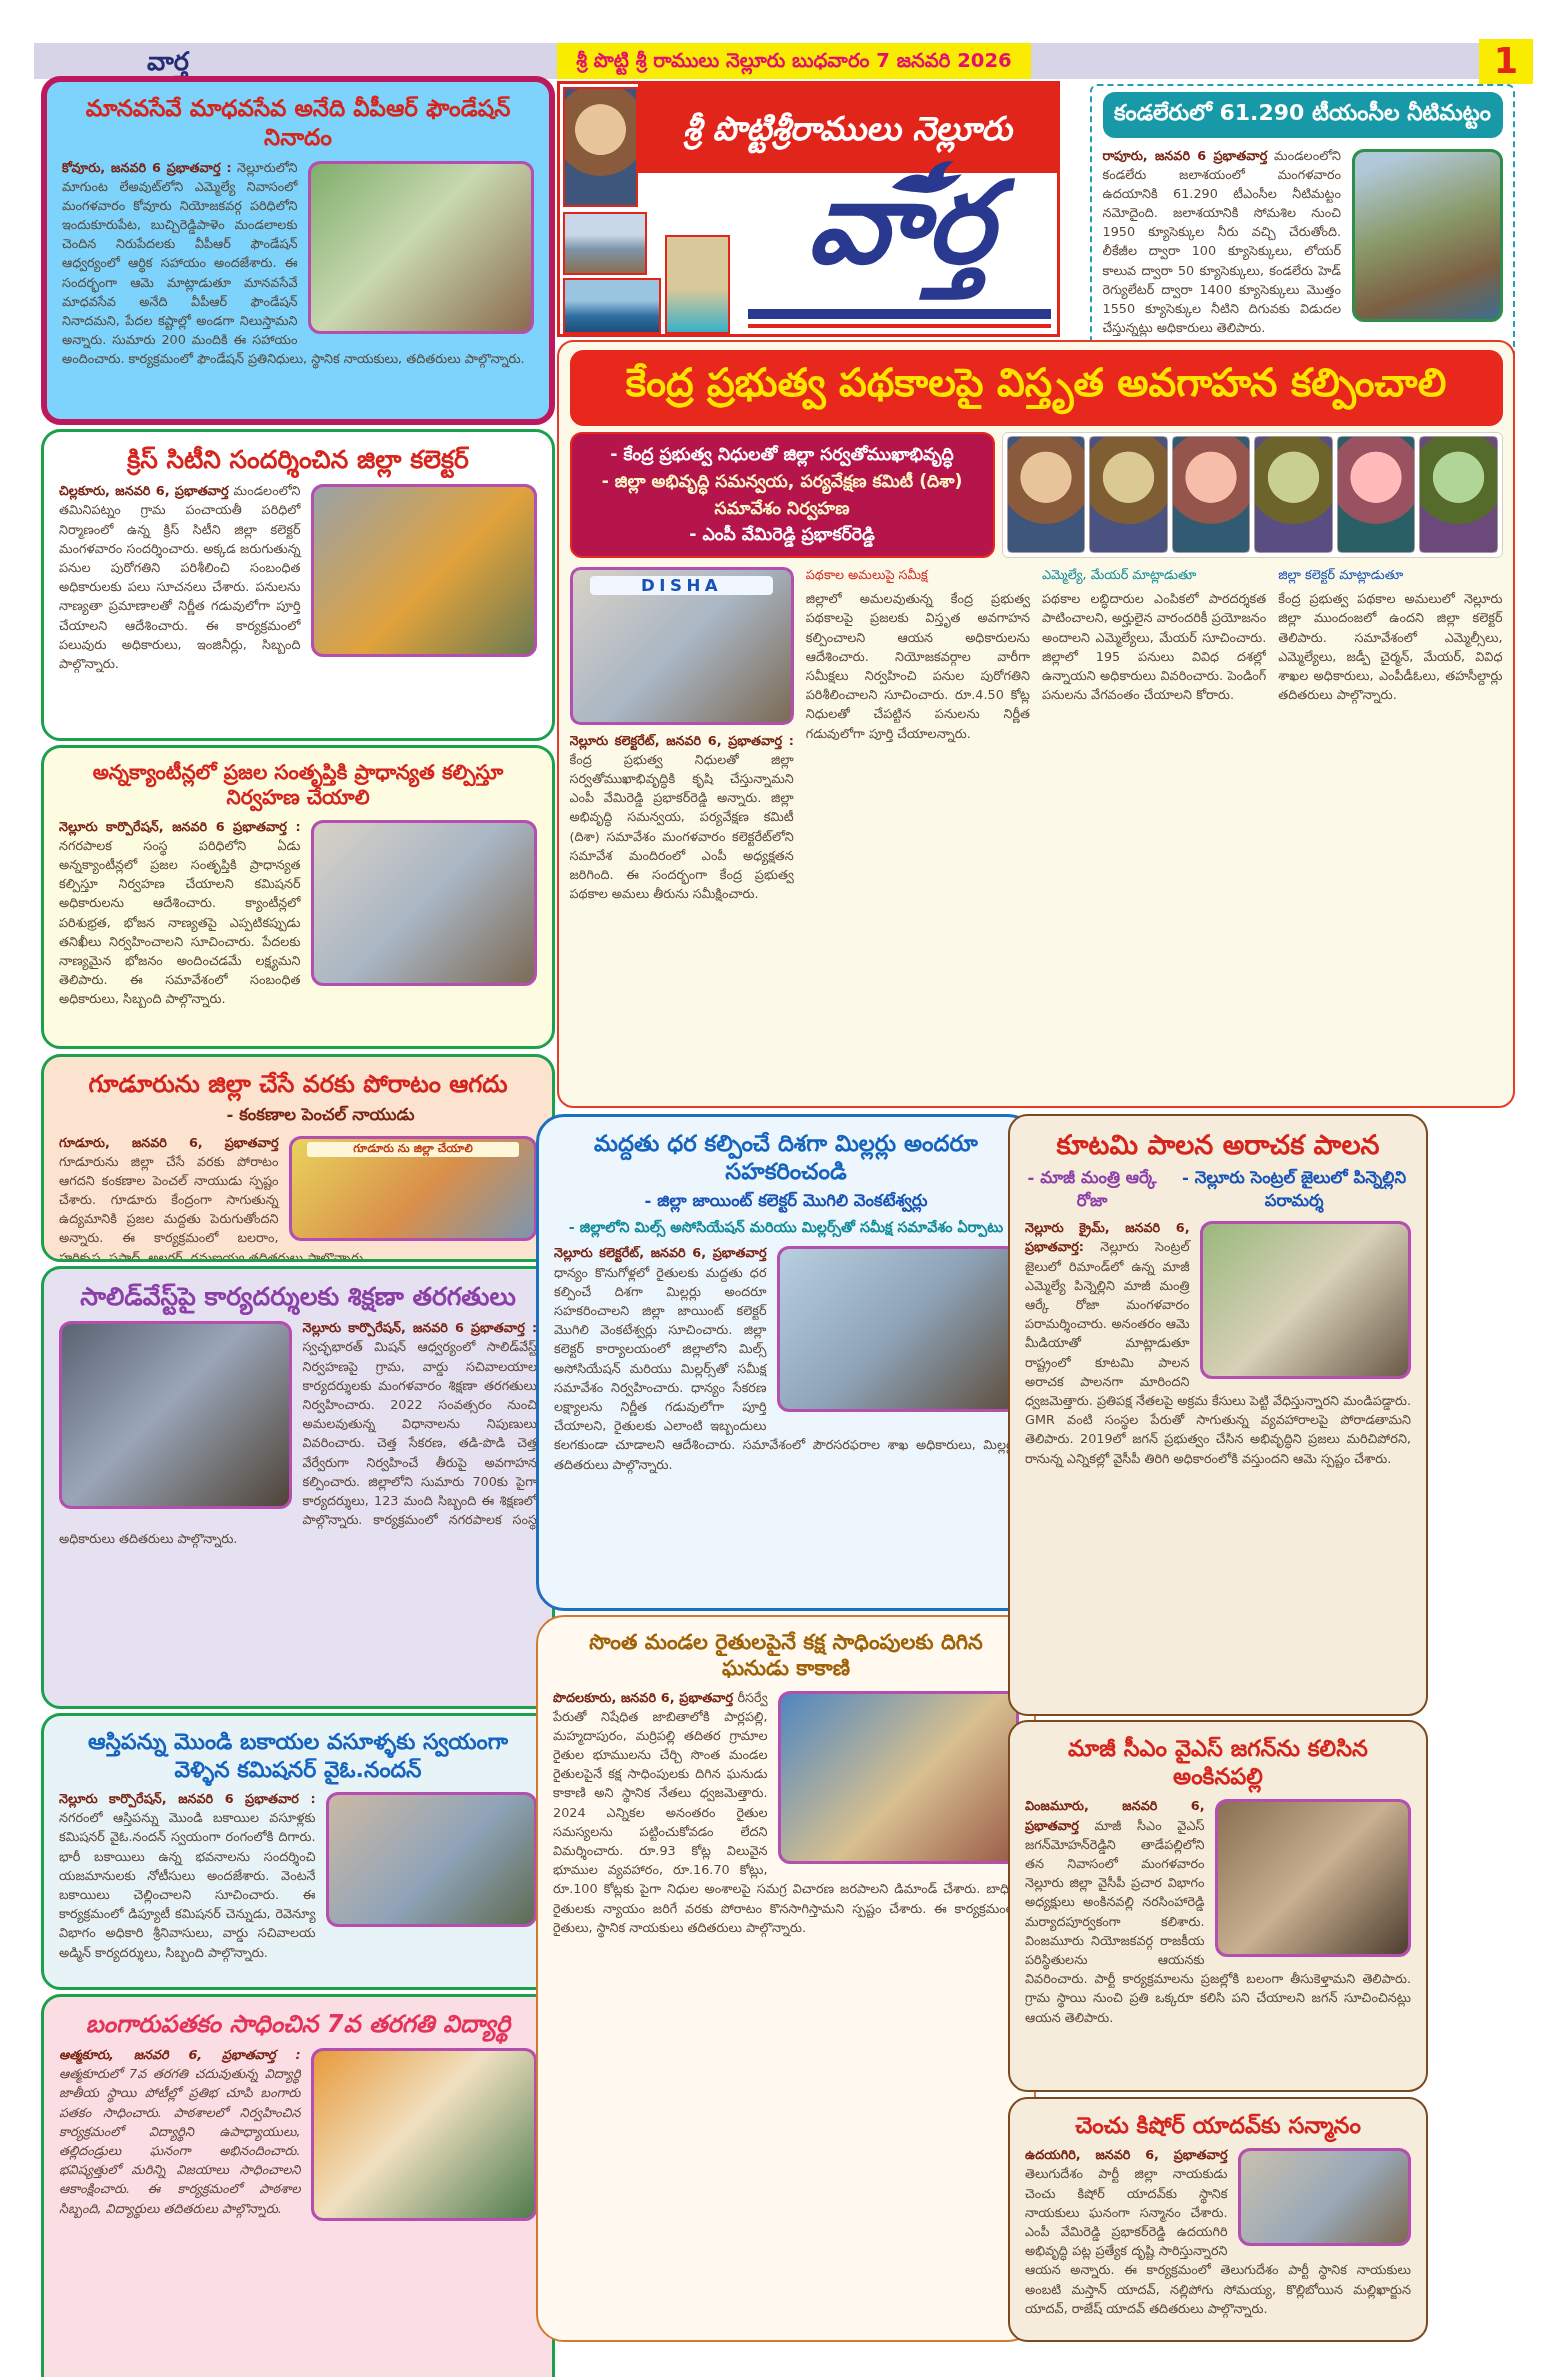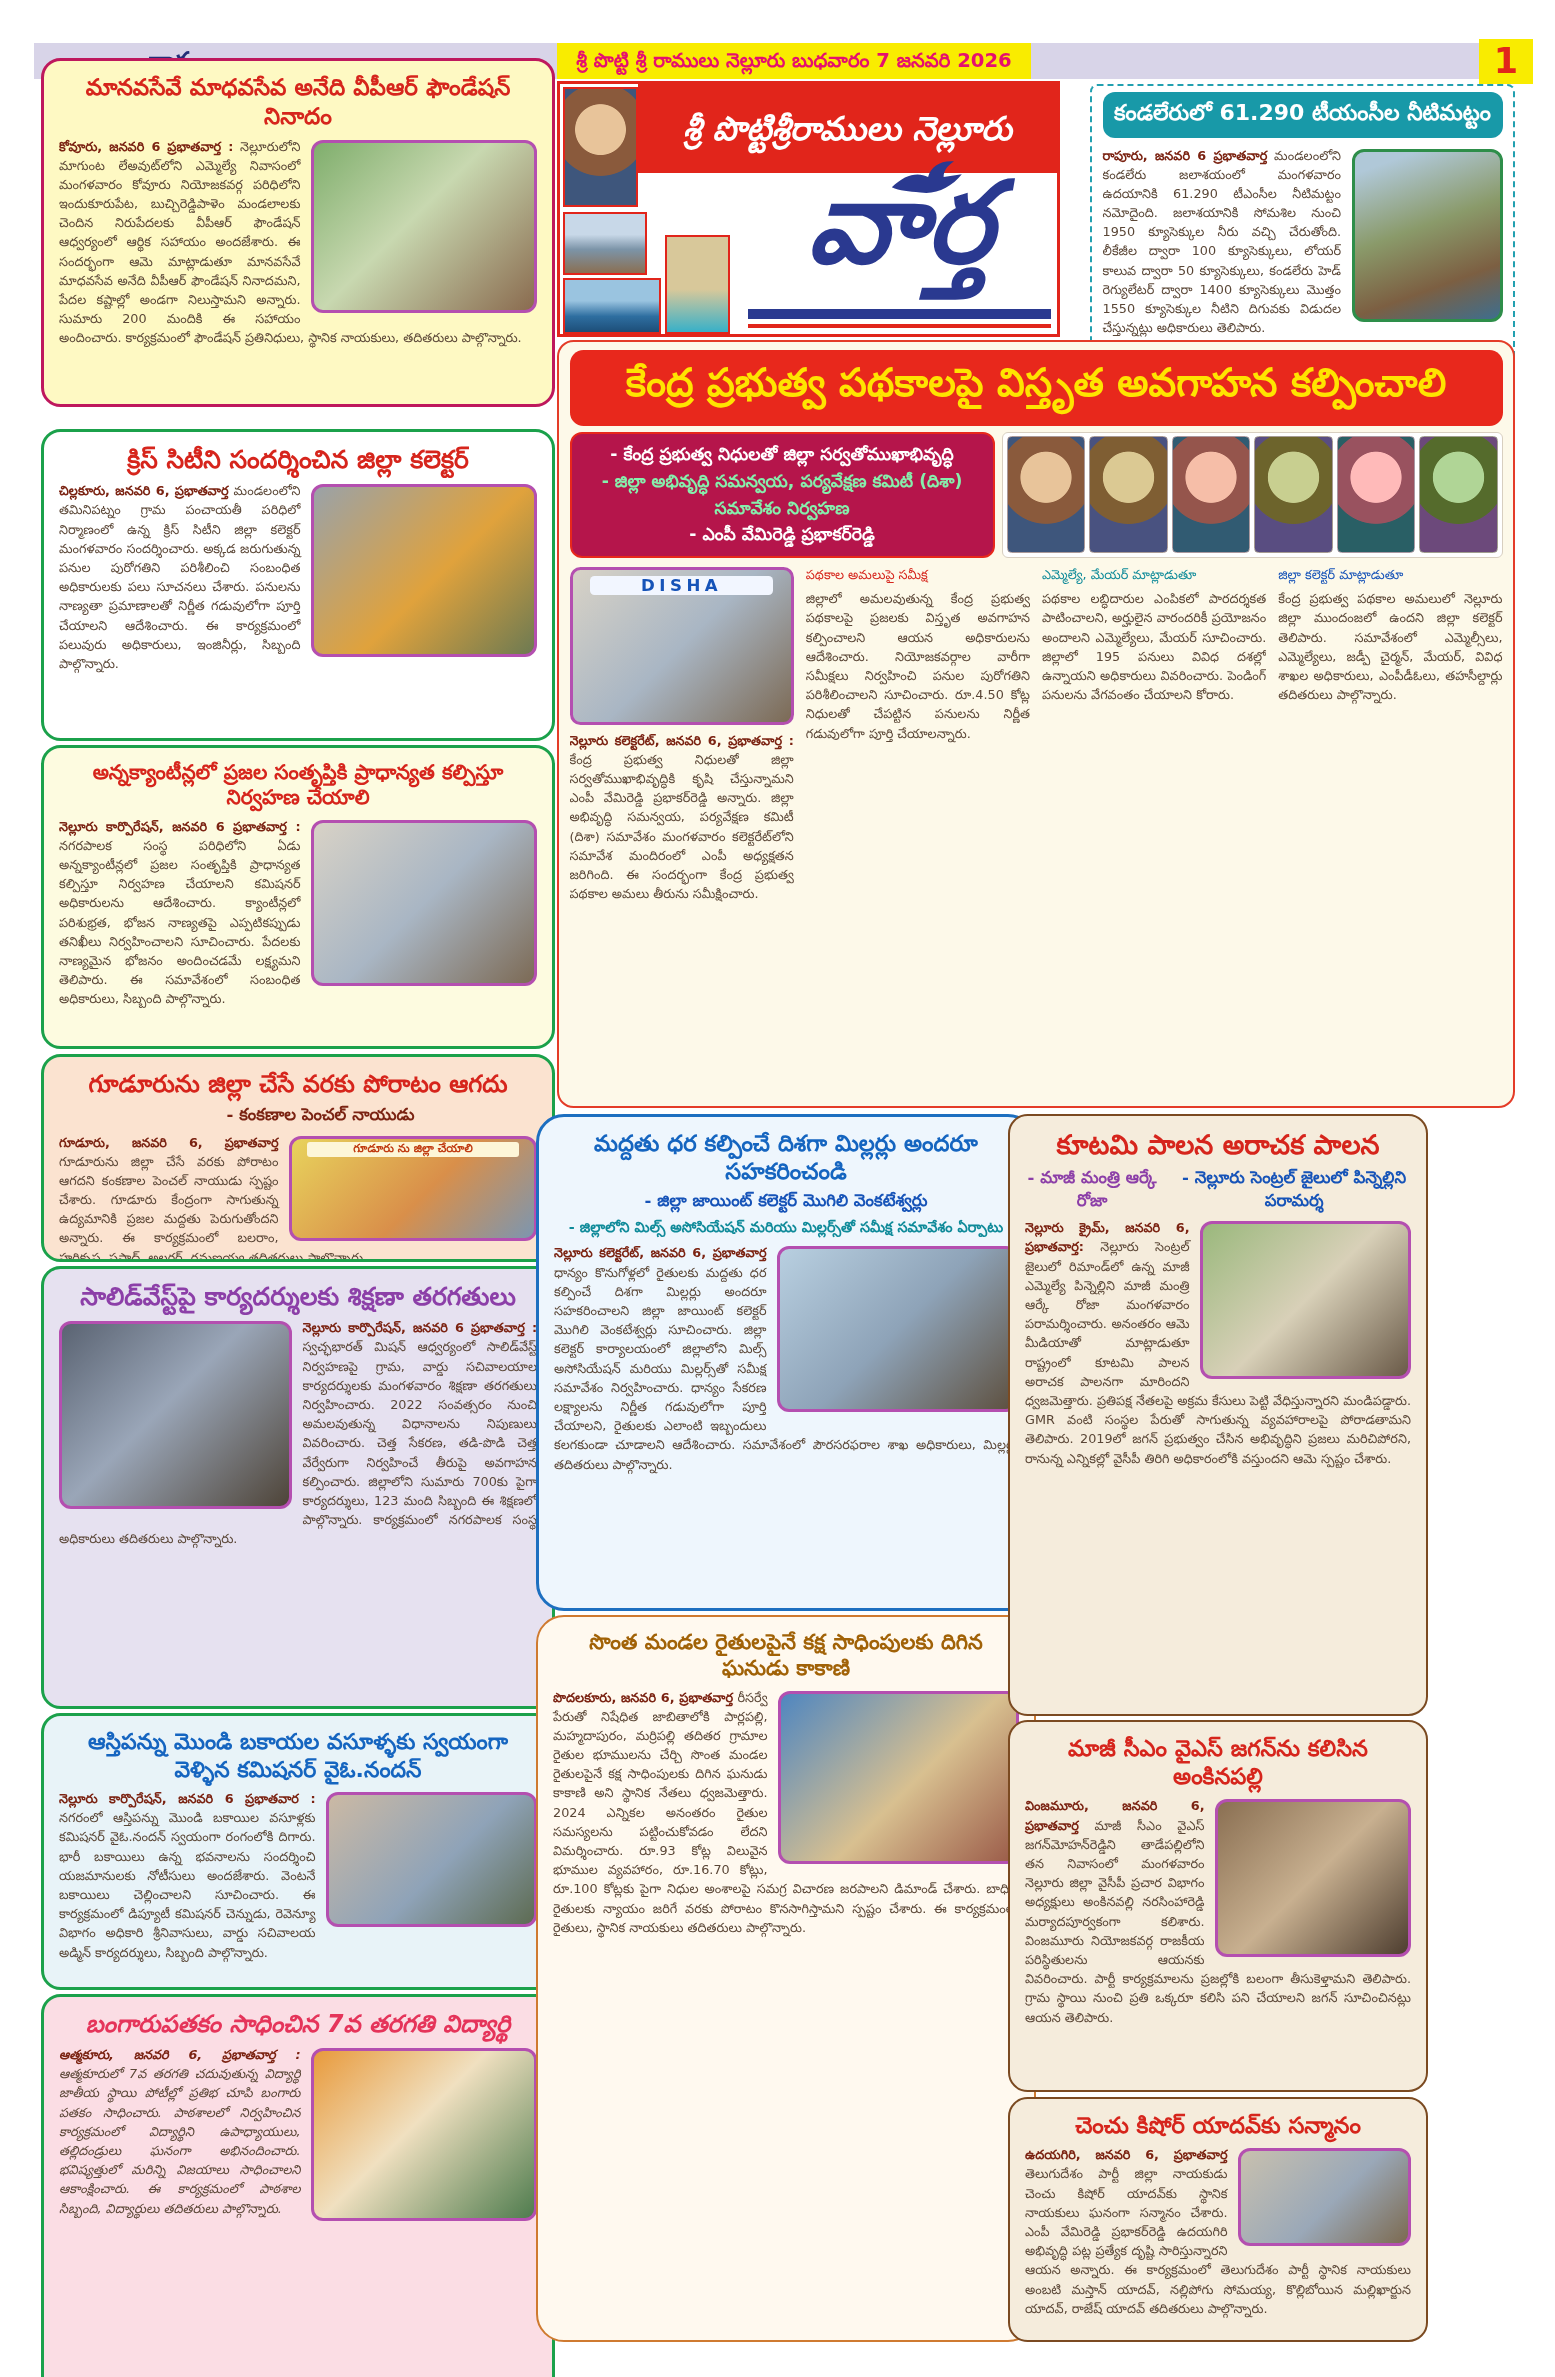--- a/index.html
+++ b/index.html
@@ -44,21 +44,21 @@
   .g-group{background:linear-gradient(135deg,#c8c0ae,#9aa8b8 55%,#7c6a50);}
   .g-face{background:radial-gradient(circle at 50% 35%,#e8c49a 0 30%,#8a5a3c 31% 55%,#3e567c 56% 100%);}
   
   .resv{position:absolute;left:1090px;top:84px;width:425px;height:295px;border:2.3px dashed #22a0b0;border-radius:7.5px;background:#ffffff;padding:7.5px 10.5px;overflow:hidden;}
   .resv-hl{background:#1899a8;color:#ffffff;font-size:22px;font-weight:bold;text-align:center;border-radius:12px;padding:7.5px 4.5px;margin:-1.5px 0 7.5px 0;}
   
   .lead{position:absolute;left:557px;top:340px;width:958px;height:768px;border:2.3px solid #e43c28;border-radius:16.6px;background:#fdf9e9;padding:7.5px 10.5px;overflow:hidden;}
   .lead-hl{background:#e8281c;color:#ffe400;font-size:39px;font-weight:bold;text-align:center;border-radius:13.5px;padding:10.5px 6px;}
   .lead-row{display:flex;gap:7.5px;margin-top:6px;}
   .lead-bullets{width:425px;background:#b5154b;border:2.3px solid #e8281c;border-radius:12px;color:#ffffff;text-align:center;font-weight:bold;font-size:17.3px;line-height:1.55;padding:7.5px 4.5px;}
-  .lead-bullets .y{color:#86efac;}
+  .lead-bullets .y{color:#fef9c3;}
   .strip{flex:1;background:#ffffff;border:1.5px solid #d8cfc0;border-radius:6px;display:flex;gap:3.8px;padding:3.8px;}
   .mini{flex:1;border-radius:4.5px;border:0.8px solid #a99;}
   .lead-body{display:flex;gap:12px;margin-top:9px;}
   .lcol{flex:1;overflow:hidden;}
   .disha-ph{width:100%;height:158px;border:3px solid #b44fb0;border-radius:10.5px;margin-bottom:6px;position:relative;overflow:hidden;}
   .disha-banner{position:absolute;left:8%;top:6px;width:84%;background:#f2f6ff;color:#1653b8;font-weight:bold;font-size:16.6px;text-align:center;border-radius:4.5px;letter-spacing:4.5px;}
   
   .l-art{left:41px;width:514px;}
   .m-art{left:536px;width:500px;border-radius:28px;}
   .r-art{left:1008px;width:420px;background:#f5ecdc;border:2.3px solid #7b4a21;}
@@ -128,21 +128,21 @@
         <p class="sub teal">ఎమ్మెల్యే, మేయర్ మాట్లాడుతూ</p>
         <p class="body">పథకాల లబ్ధిదారుల ఎంపికలో పారదర్శకత పాటించాలని, అర్హులైన వారందరికీ ప్రయోజనం అందాలని ఎమ్మెల్యేలు, మేయర్ సూచించారు. జిల్లాలో 195 పనులు వివిధ దశల్లో ఉన్నాయని అధికారులు వివరించారు. పెండింగ్ పనులను వేగవంతం చేయాలని కోరారు.</p>
       </div>
       <div class="lcol">
         <p class="sub blue">జిల్లా కలెక్టర్ మాట్లాడుతూ</p>
         <p class="body">కేంద్ర ప్రభుత్వ పథకాల అమలులో నెల్లూరు జిల్లా ముందంజలో ఉందని జిల్లా కలెక్టర్ తెలిపారు. సమావేశంలో ఎమ్మెల్సీలు, ఎమ్మెల్యేలు, జడ్పీ చైర్మన్, మేయర్, వివిధ శాఖల అధికారులు, ఎంపీడీఓలు, తహసీల్దార్లు తదితరులు పాల్గొన్నారు.</p>
       </div>
     </div>
   </div>
 
-  <div class="art l-art" style="top:58px;height:349px;background:#fef9c3;border:3px solid #be185d;">
+  <div class="art l-art" style="top:76px;height:349px;background:#7dd3fc;border:6px solid #be185d;">
     <div class="hl" style="color:#d6251c;font-size:23px;">మానవసేవే మాధవసేవ అనేది వీపీఆర్ ఫౌండేషన్ నినాదం</div>
     <div class="ph g-people" style="width:226px;height:173px;"></div>
     <p class="body"><span class="dl">కోవూరు, జనవరి 6 ప్రభాతవార్త :</span>
       <span>నెల్లూరులోని మాగుంట లేఅవుట్‌లోని ఎమ్మెల్యే నివాసంలో మంగళవారం కోవూరు నియోజకవర్గ పరిధిలోని ఇందుకూరుపేట, బుచ్చిరెడ్డిపాళెం మండలాలకు చెందిన నిరుపేదలకు వీపీఆర్ ఫౌండేషన్ ఆధ్వర్యంలో ఆర్థిక సహాయం అందజేశారు. ఈ సందర్భంగా ఆమె మాట్లాడుతూ మానవసేవే మాధవసేవ అనేది వీపీఆర్ ఫౌండేషన్ నినాదమని, పేదల కష్టాల్లో అండగా నిలుస్తామని అన్నారు. సుమారు 200 మందికి ఈ సహాయం అందించారు. కార్యక్రమంలో ఫౌండేషన్ ప్రతినిధులు, స్థానిక నాయకులు, తదితరులు పాల్గొన్నారు.</span></p>
   </div>
 
   <div class="art l-art" style="top:429px;height:312px;background:#ffffff;border:3px solid #1ba14b;">
     <div class="hl" style="color:#d6251c;font-size:25px;">క్రిస్ సిటీని సందర్శించిన జిల్లా కలెక్టర్</div>
     <div class="ph g-workers" style="width:226px;height:173px;"></div>
     <p class="body"><span class="dl">చిల్లకూరు, జనవరి 6, ప్రభాతవార్త</span>

